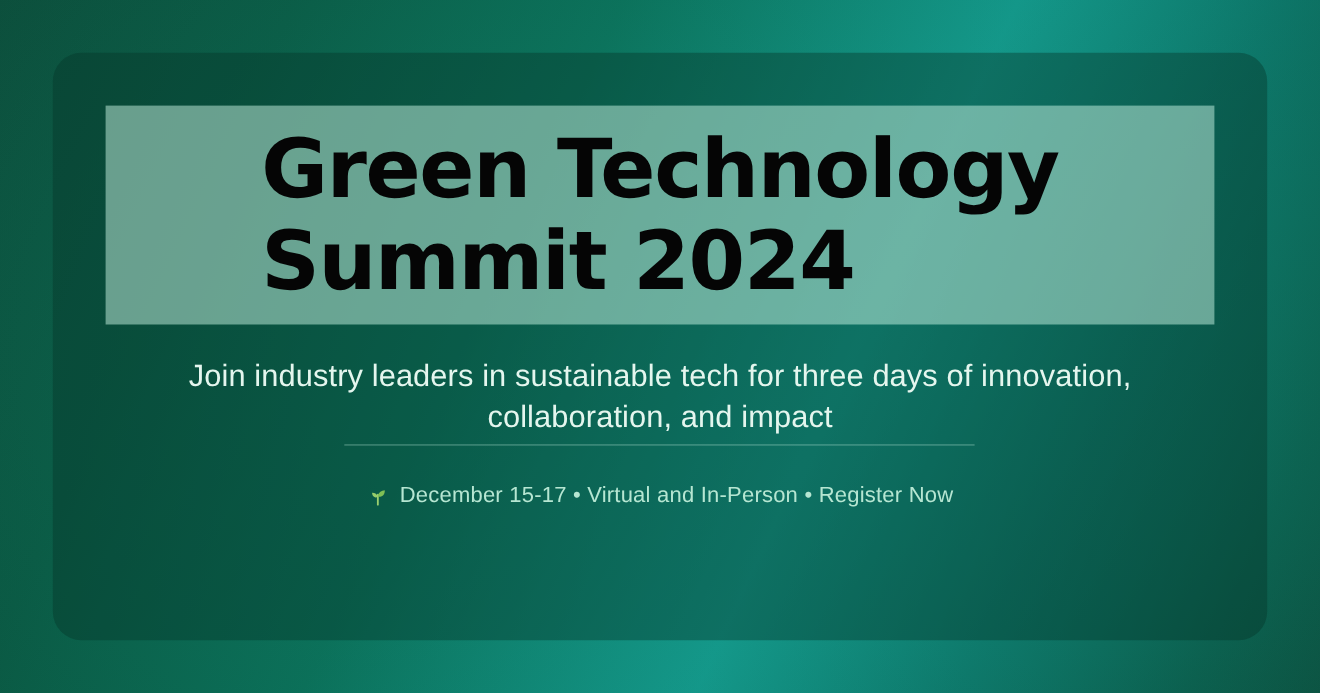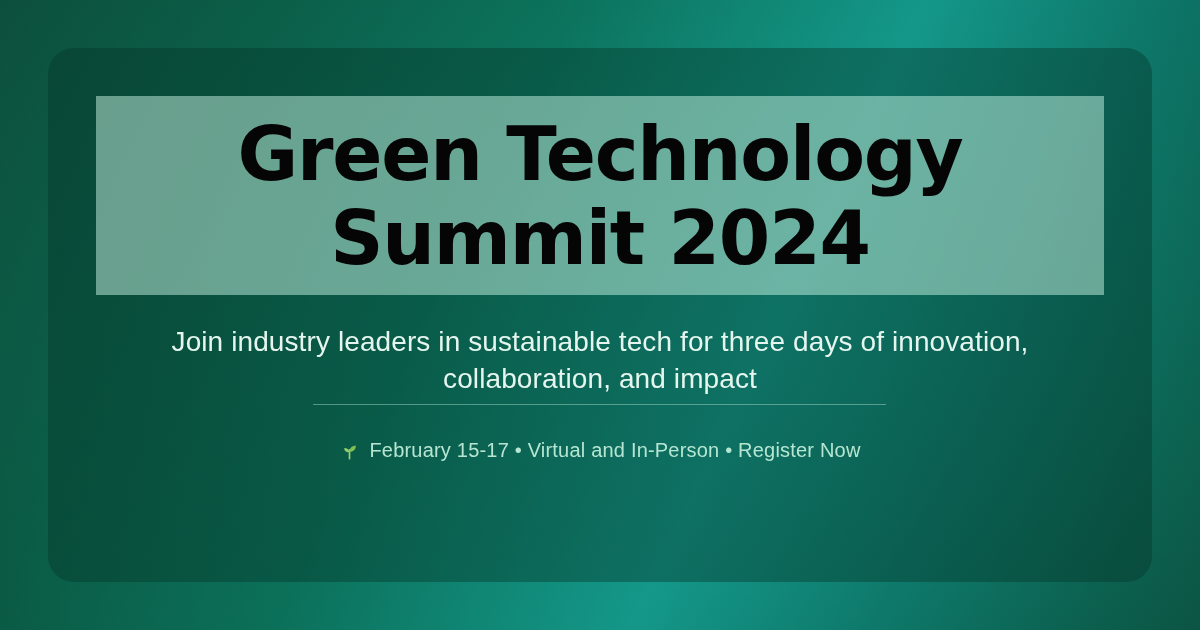--- a/index.html
+++ b/index.html
@@ -66,21 +66,21 @@
     box-sizing: border-box;
     background: rgba(215, 255, 238, 0.47);
     display: flex;
     align-items: center;
     justify-content: center;
   }
 
   .title {
     margin: 0;
     padding: 0 14px;
-    text-align: center;
+    text-align: left;
     font-family: "DejaVu Sans", "Liberation Sans", sans-serif;
     font-weight: 900;
     font-size: 74px;
     line-height: 84px;
     letter-spacing: -1.2px;
     color: #050505;
     white-space: pre-line;
   }
 
   
@@ -155,17 +155,17 @@
     <div class="divider"></div>
 
     <div class="meta">
       <span class="meta-icon">
         <svg width="21" height="21" viewBox="0 0 24 24" aria-hidden="true">
           <path d="M12 21.5 C12 16.5 12 13.5 12 11.2" stroke="#9ccf6f" stroke-width="1.9" stroke-linecap="round" fill="none"></path>
           <path d="M12.2 11.6 C13.0 8.6 15.6 6.6 19.2 6.4 C19.4 10.0 17.5 12.7 14.4 13.3 C13.4 13.5 12.6 13.2 12.2 12.6 Z" fill="#7fbf55"></path>
           <path d="M11.6 12.2 C10.6 10.2 8.6 9.1 6.0 9.2 C5.9 11.6 7.2 13.4 9.5 13.9 C10.4 14.1 11.2 13.8 11.6 13.2 Z" fill="#96cd6a"></path>
         </svg>
       </span>
-      <span class="meta-text">February 15-17 • Virtual and In-Person • Register Now</span>
+      <span class="meta-text">December 15-17 • Virtual and In-Person • Register Now</span>
     </div>
 
   </div>
 </div>
 
 </body></html>

